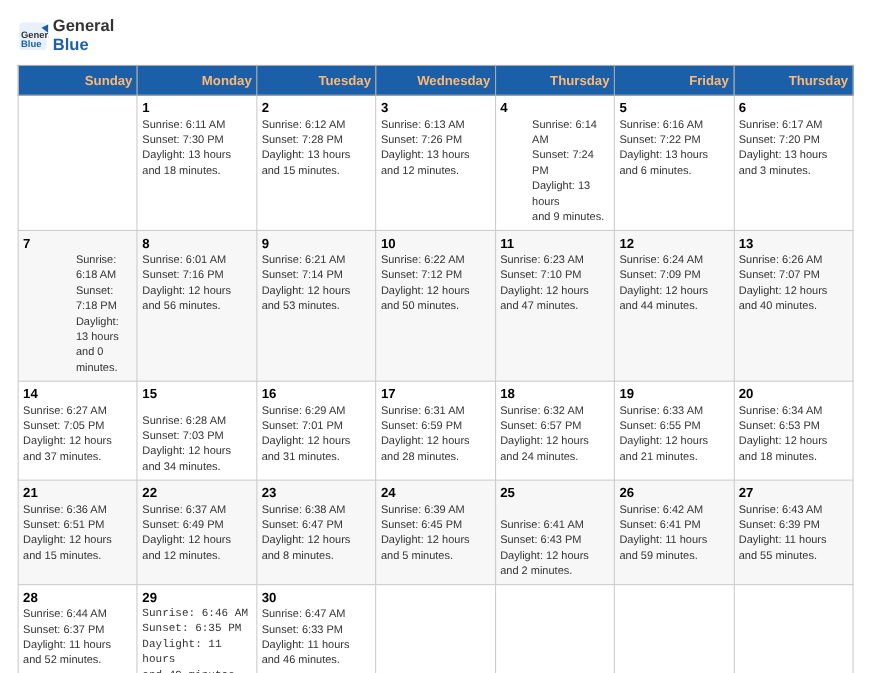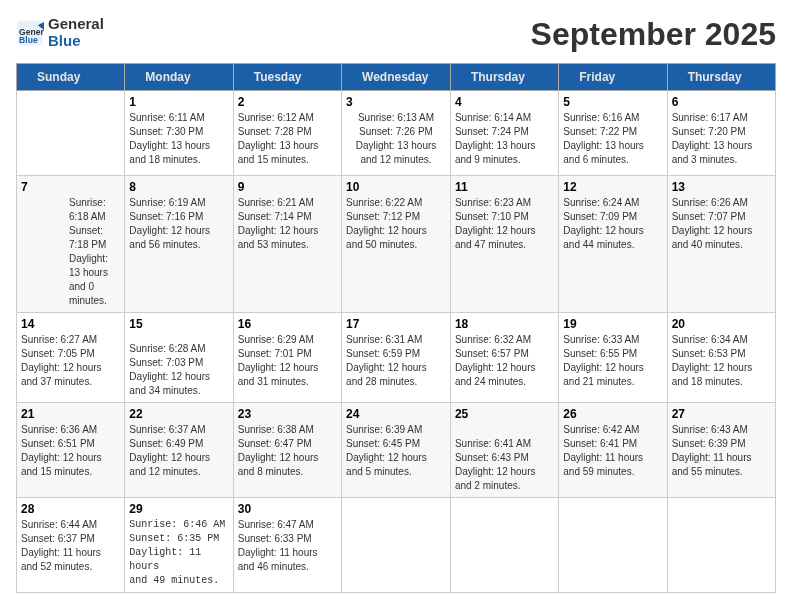--- a/index.html
+++ b/index.html
@@ -37,23 +37,23 @@
       font-size: 14px;
       color: #555;
     }
     table {
       width: 100%;
       border-collapse: collapse;
       font-size: 11px;
     }
     thead tr th {
       background-color: #1a5fa8;
-      color: #e5e5e5;
-      padding: 6px 20px;
-      text-align: left;
+      color: #fdba74;
+      padding: 6px 4px;
+      text-align: right;
       font-size: 12px;
       border: 1px solid #aaa;
     }
     tbody tr td {
       vertical-align: top;
       border: 1px solid #ccc;
       padding: 4px;
       height: 85px;
       width: 107px;
     }
@@ -88,21 +88,20 @@
       <text x="4" y="20" font-size="11" font-weight="bold" fill="#333" font-family="Arial">General</text>
       <text x="4" y="31" font-size="11" font-weight="bold" fill="#1a5fa8" font-family="Arial">Blue</text>
       <polygon points="28,8 36,4 36,14" fill="#1a5fa8"></polygon>
     </svg>
     <div>
       <div style="font-size:15px;font-weight:bold;color:#333;line-height:1.1;">General</div>
       <div style="font-size:15px;font-weight:bold;color:#1a5fa8;line-height:1.1;">Blue</div>
     </div>
   </div>
   <div class="title-block">
-    <div class="month-title">September 2025</div>
   </div>
 </div>
 
 <table>
   <thead>
     <tr>
     <th>Sunday</th>
         <th>Monday</th>
         <th>Tuesday</th>
         <th>Wednesday</th>
@@ -123,28 +122,28 @@
         </td>
         <td>
           <span class="day-num">2</span>
           <div class="cell-info" style="white-space: pre-line;">Sunrise: 6:12 AM
 Sunset: 7:28 PM
 Daylight: 13 hours
 and 15 minutes.</div>
         </td>
         <td>
           <span class="day-num">3</span>
-          <div class="cell-info" style="white-space: pre-line; text-align: center;">Sunrise: 6:13 AM
+          <div class="cell-info" style="white-space: pre-line;">Sunrise: 6:13 AM
 Sunset: 7:26 PM
 Daylight: 13 hours
 and 12 minutes.</div>
         </td>
         <td>
           <span class="day-num">4</span>
-          <div class="cell-info" style="white-space: pre-line;">Sunrise: 6:14 AM
+          <div class="cell-info" style="white-space: pre-line; margin-left: 29px;">Sunrise: 6:14 AM
 Sunset: 7:24 PM
 Daylight: 13 hours
 and 9 minutes.</div>
         </td>
         <td>
           <span class="day-num">5</span>
           <div class="cell-info" style="white-space: pre-line;">Sunrise: 6:16 AM
 Sunset: 7:22 PM
 Daylight: 13 hours
 and 6 minutes.</div>
@@ -160,21 +159,21 @@
       <tr class="alt-row">
         <td>
           <span class="day-num">7</span>
           <div class="cell-info" style="white-space: pre-line; margin-left: 48px;">Sunrise: 6:18 AM
 Sunset: 7:18 PM
 Daylight: 13 hours
 and 0 minutes.</div>
         </td>
         <td>
           <span class="day-num">8</span>
-          <div class="cell-info" style="white-space: pre-line;">Sunrise: 6:19 AM
+          <div class="cell-info" style="white-space: pre-line;">Sunrise: 6:01 AM
 Sunset: 7:16 PM
 Daylight: 12 hours
 and 56 minutes.</div>
         </td>
         <td>
           <span class="day-num">9</span>
           <div class="cell-info" style="white-space: pre-line;">Sunrise: 6:21 AM
 Sunset: 7:14 PM
 Daylight: 12 hours
 and 53 minutes.</div>

